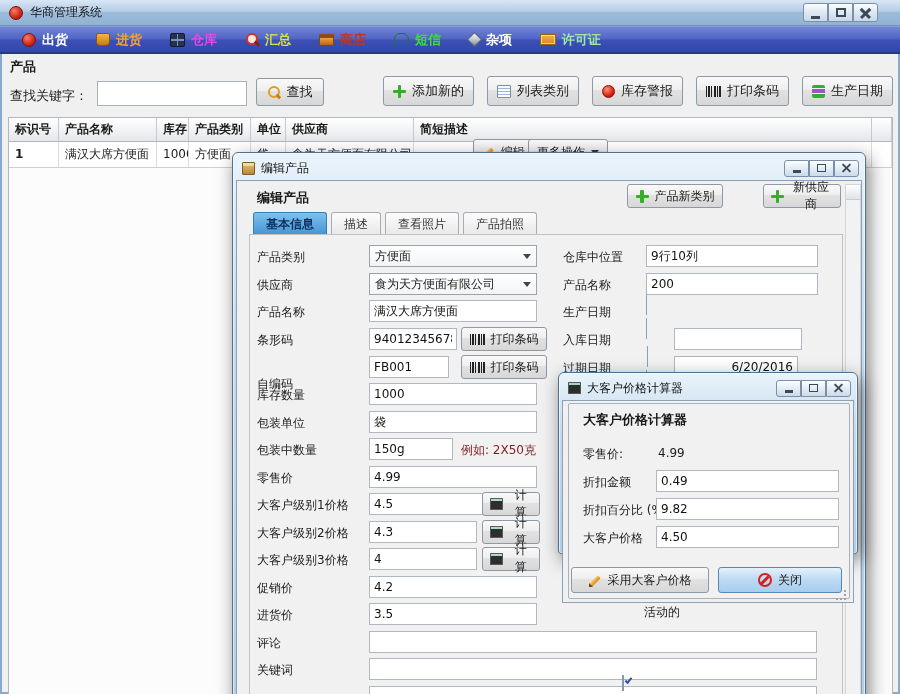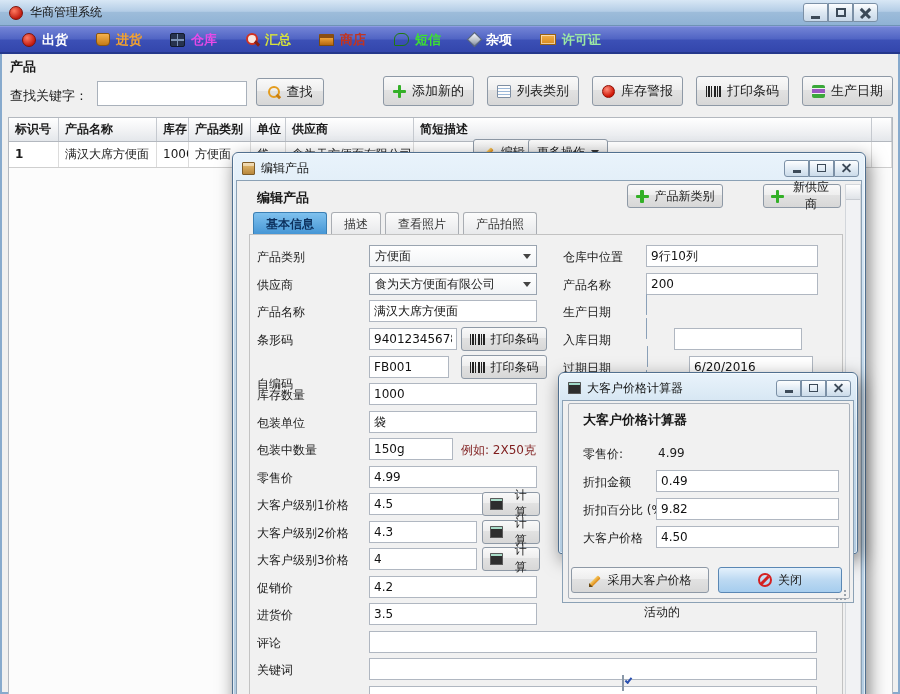--- a/index.html
+++ b/index.html
@@ -369,21 +369,21 @@
       <input class="abs finput" style="left: 409px; top: 64px; width: 172px;" value="9行10列">
       <span class="abs flabel" style="left:326px; top:96px;">产品名称</span>
       <input class="abs finput" style="left: 409px; top: 92px; width: 172px;" value="200">
       <span class="abs flabel" style="left:326px; top:123px;">生产日期</span>
       <span class="abs cal-btn" style="left:409px; top:119px;"><span class="cal-num">15</span></span>
       <span class="abs flabel" style="left:326px; top:151px;">入库日期</span>
       <span class="abs cal-btn" style="left:409px; top:147px;"><span class="cal-num">15</span></span>
       <input class="abs finput" style="left: 437px; top: 147px; width: 128px;" value="">
       <span class="abs flabel" style="left:326px; top:179px;">过期日期</span>
       <span class="abs cal-btn" style="left:409px; top:175px;"><span class="cal-num">15</span></span>
-      <input class="abs finput" style="left: 452px; top: 175px; width: 124px;" value="6/20/2016">
+      <input class="abs finput" style="left: 437px; top: 175px; width: 124px; text-align: right;" value="6/20/2016">
 
       
       <span class="abs chk" style="left:384px; top:423px;"><span class="chk-mark"></span></span>
       <span class="abs flabel" style="left:407px; top:423px;">活动的</span>
     </div>
   </div>
 
   <div class="abs dialog" style="left:558px; top:372px; width:300px; height:182px; z-index:20;">
     <div class="dlg-titlebar">
       <span class="calc-ticon"></span>

